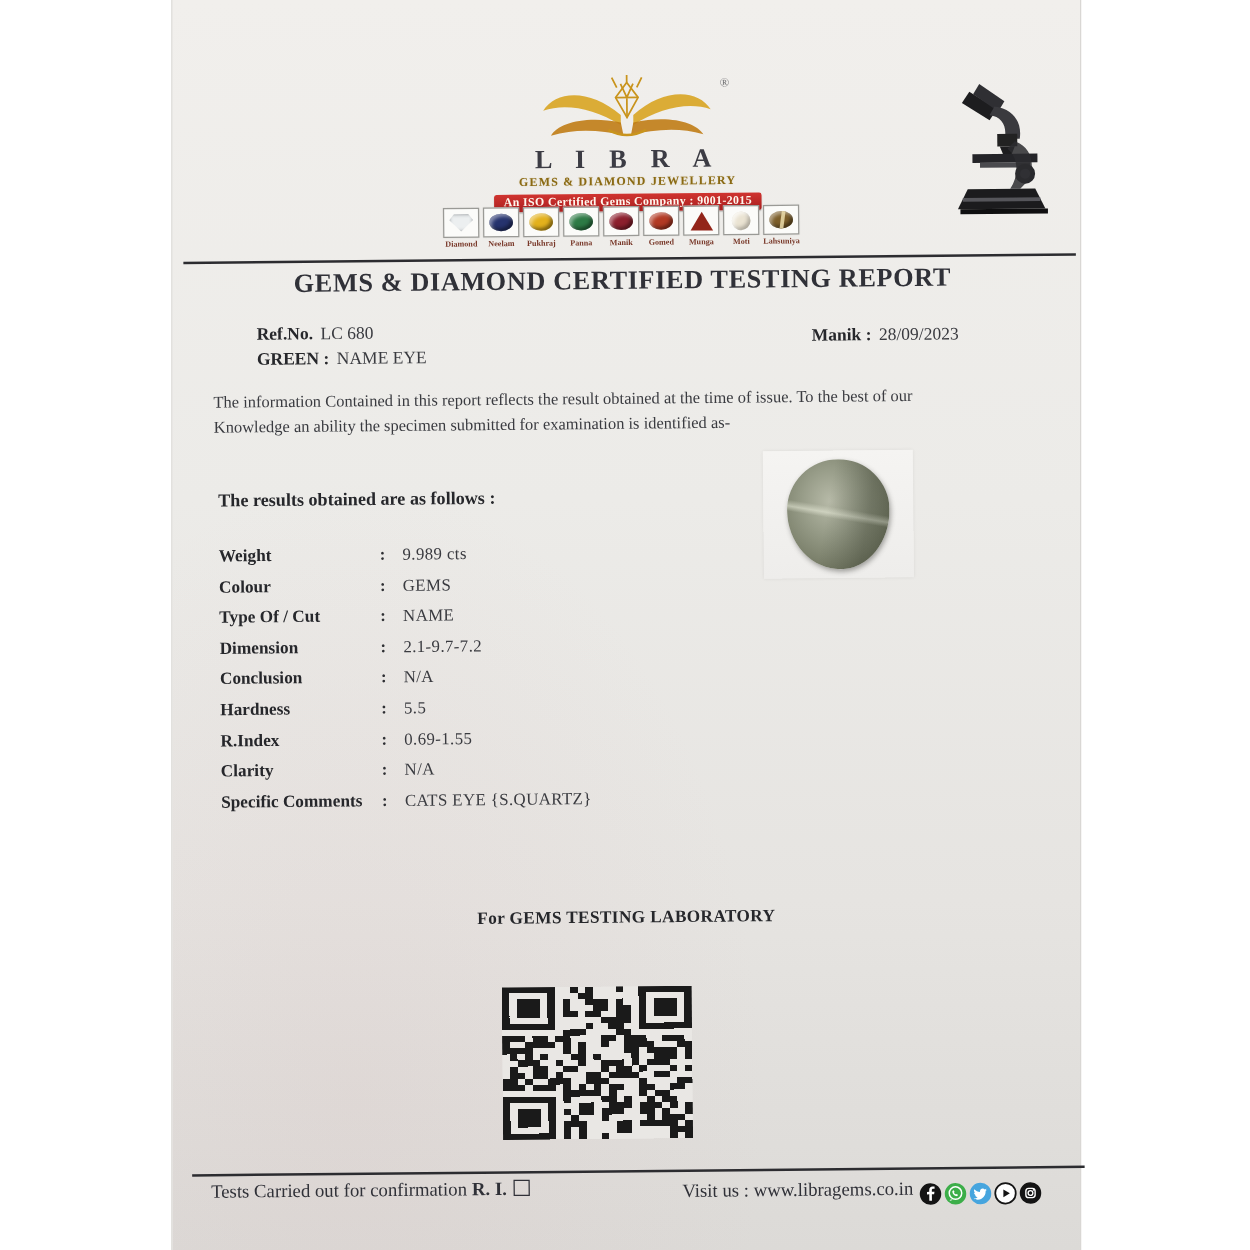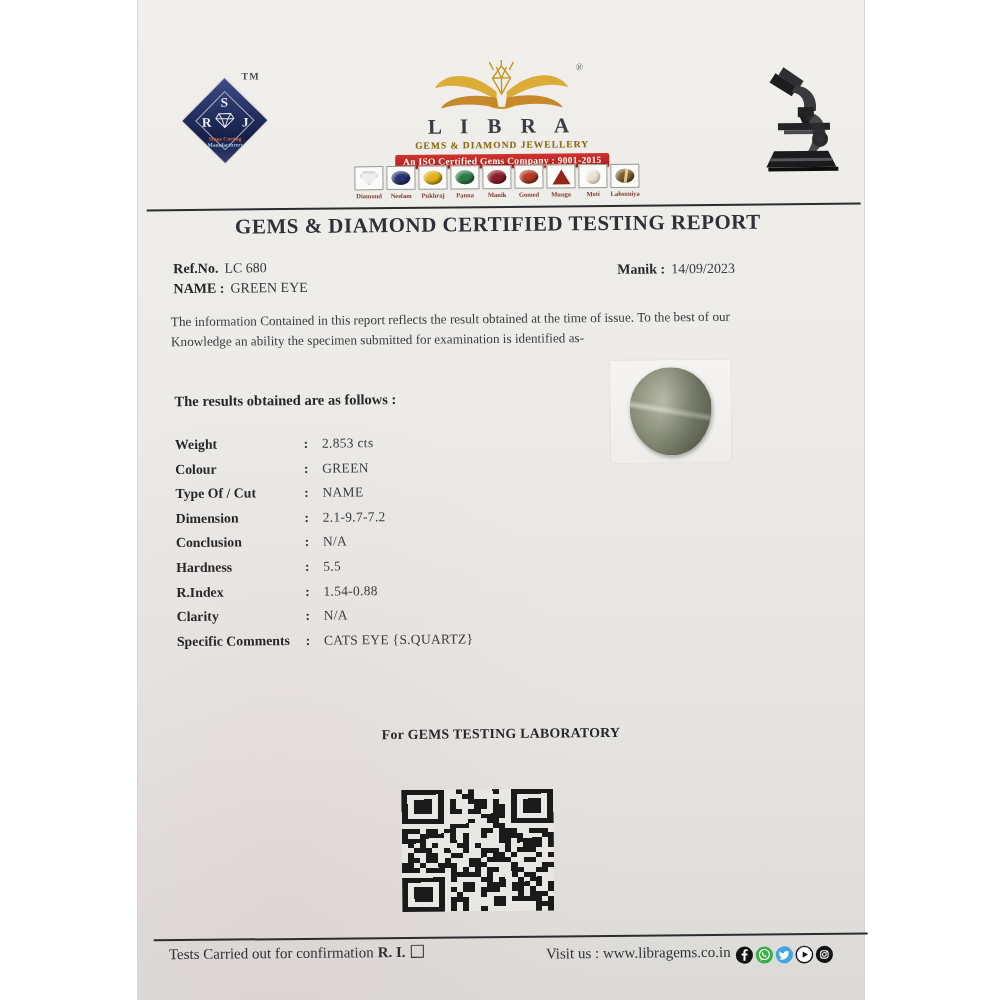--- a/index.html
+++ b/index.html
@@ -70,21 +70,21 @@
   .rule{position:absolute;height:2px;background:#2c2c30;}
   .rule-top{left:12px;width:714px;top:206px;}
   .rule-bottom{left:12px;width:714px;top:936px;}
   .report-title{position:absolute;left:0;top:212px;width:726px;text-align:center;
     font-size:21px;font-weight:bold;letter-spacing:.5px;color:#303138;}
 
   
   .meta-ref{position:absolute;left:38px;top:258px;font-size:14px;}
   .meta-name{position:absolute;left:38px;top:278px;font-size:14px;}
   .meta-date{position:absolute;left:482px;top:263px;font-size:14px;}
-  .meta b{color:#26272b;}
+  .meta b{color:#26272b;margin-left:32px;}
   .meta-val{margin-left:6px;color:#3a3b40;}
 
   
   .disclaimer{position:absolute;left:35px;top:309px;width:588px;font-size:13.2px;line-height:1.5;color:#3a3b40;}
 
   .results-heading{position:absolute;left:38px;top:390px;font-size:14.5px;font-weight:bold;color:#26272b;}
 
   
   .specimen{position:absolute;left:474px;top:362px;width:120px;height:102px;
     background:linear-gradient(180deg,#f5f4f2,#eeedeb);box-shadow:0 0 3px rgba(0,0,0,.08);}
@@ -118,34 +118,20 @@
   .visit{position:absolute;left:404px;top:941px;display:flex;align-items:center;font-size:15px;color:#303138;}
   .social{display:flex;margin-left:4px;margin-top:7px;gap:1px;}
   .social svg{width:19px;height:19px;display:block;}
 </style>
 </head>
 <body>
 
 <div class="photo">
   <div class="content">
 
-    <div class="srj">
-      <span class="srj-tm">TM</span>
-      <div class="srj-diamond"></div>
-      <span class="srj-letter srj-s">S</span>
-      <span class="srj-letter srj-r">R</span>
-      <span class="srj-letter srj-j">J</span>
-      <svg class="srj-gem" width="20" height="16" viewBox="0 0 20 16">
-        <path d="M4 1 L16 1 L19 6 L10 15 L1 6 Z M1 6 L19 6 M4 1 L7 6 L10 15 M16 1 L13 6 L10 15" fill="none" stroke="#e8e8ee" stroke-width="1"></path>
-      </svg>
-      <div class="srj-sub">
-        <div class="l1">Stone Cutting</div>
-        <div class="l2">Manufacturers</div>
-      </div>
-    </div>
 
     <div class="libra">
       <span class="libra-reg">®</span>
       <svg width="170" height="56" viewBox="0 0 170 56">
         <g fill="none" stroke="#c9941d" stroke-width="1.4">
           <path d="M85 8 L94 20 L85 36 L76 20 Z"></path>
           <path d="M76 20 L94 20 M80 9 L85 20 L90 9 M85 20 L85 36"></path>
           <path d="M77 12 L73 4 M93 12 L97 4 M85 8 L85 2"></path>
         </g>
         <path d="M80 34 C55 12 28 14 18 30 C35 24 58 28 80 42 Z" fill="#d9a82c" opacity="0.95"></path>
@@ -235,44 +221,44 @@
     </div>
 
     <div class="rule rule-top"></div>
 
     <div class="report-title">GEMS &amp; DIAMOND CERTIFIED TESTING REPORT</div>
 
     <div class="meta meta-ref">
       <b>Ref.No.</b><span class="meta-val">LC 680</span>
     </div>
     <div class="meta meta-name">
-      <b>NAME :</b><span class="meta-val">GREEN EYE</span>
+      <b>GREEN :</b><span class="meta-val">NAME EYE</span>
     </div>
     <div class="meta meta-date">
-      <b>Manik :</b><span class="meta-val">14/09/2023</span>
+      <b>Manik :</b><span class="meta-val">28/09/2023</span>
     </div>
 
     <div class="disclaimer">The information Contained in this report reflects the result obtained at the time of issue. To the best of our Knowledge an ability the specimen submitted for examination is identified as-</div>
 
     <div class="results-heading">The results obtained are as follows :</div>
 
     <div class="specimen">
       <div class="stone"></div>
     </div>
 
     <div class="results">
       <div class="row">
           <span class="lbl">Weight</span>
           <span class="col">:</span>
-          <span class="val">2.853 cts</span>
+          <span class="val">9.989 cts</span>
         </div>
       <div class="row">
           <span class="lbl">Colour</span>
           <span class="col">:</span>
-          <span class="val">GREEN</span>
+          <span class="val">GEMS</span>
         </div>
       <div class="row">
           <span class="lbl">Type Of / Cut</span>
           <span class="col">:</span>
           <span class="val">NAME</span>
         </div>
       <div class="row">
           <span class="lbl">Dimension</span>
           <span class="col">:</span>
           <span class="val">2.1-9.7-7.2</span>
@@ -283,21 +269,21 @@
           <span class="val">N/A</span>
         </div>
       <div class="row">
           <span class="lbl">Hardness</span>
           <span class="col">:</span>
           <span class="val">5.5</span>
         </div>
       <div class="row">
           <span class="lbl">R.Index</span>
           <span class="col">:</span>
-          <span class="val">1.54-0.88</span>
+          <span class="val">0.69-1.55</span>
         </div>
       <div class="row">
           <span class="lbl">Clarity</span>
           <span class="col">:</span>
           <span class="val">N/A</span>
         </div>
       <div class="row">
           <span class="lbl">Specific Comments</span>
           <span class="col">:</span>
           <span class="val">CATS EYE {S.QUARTZ}</span>

